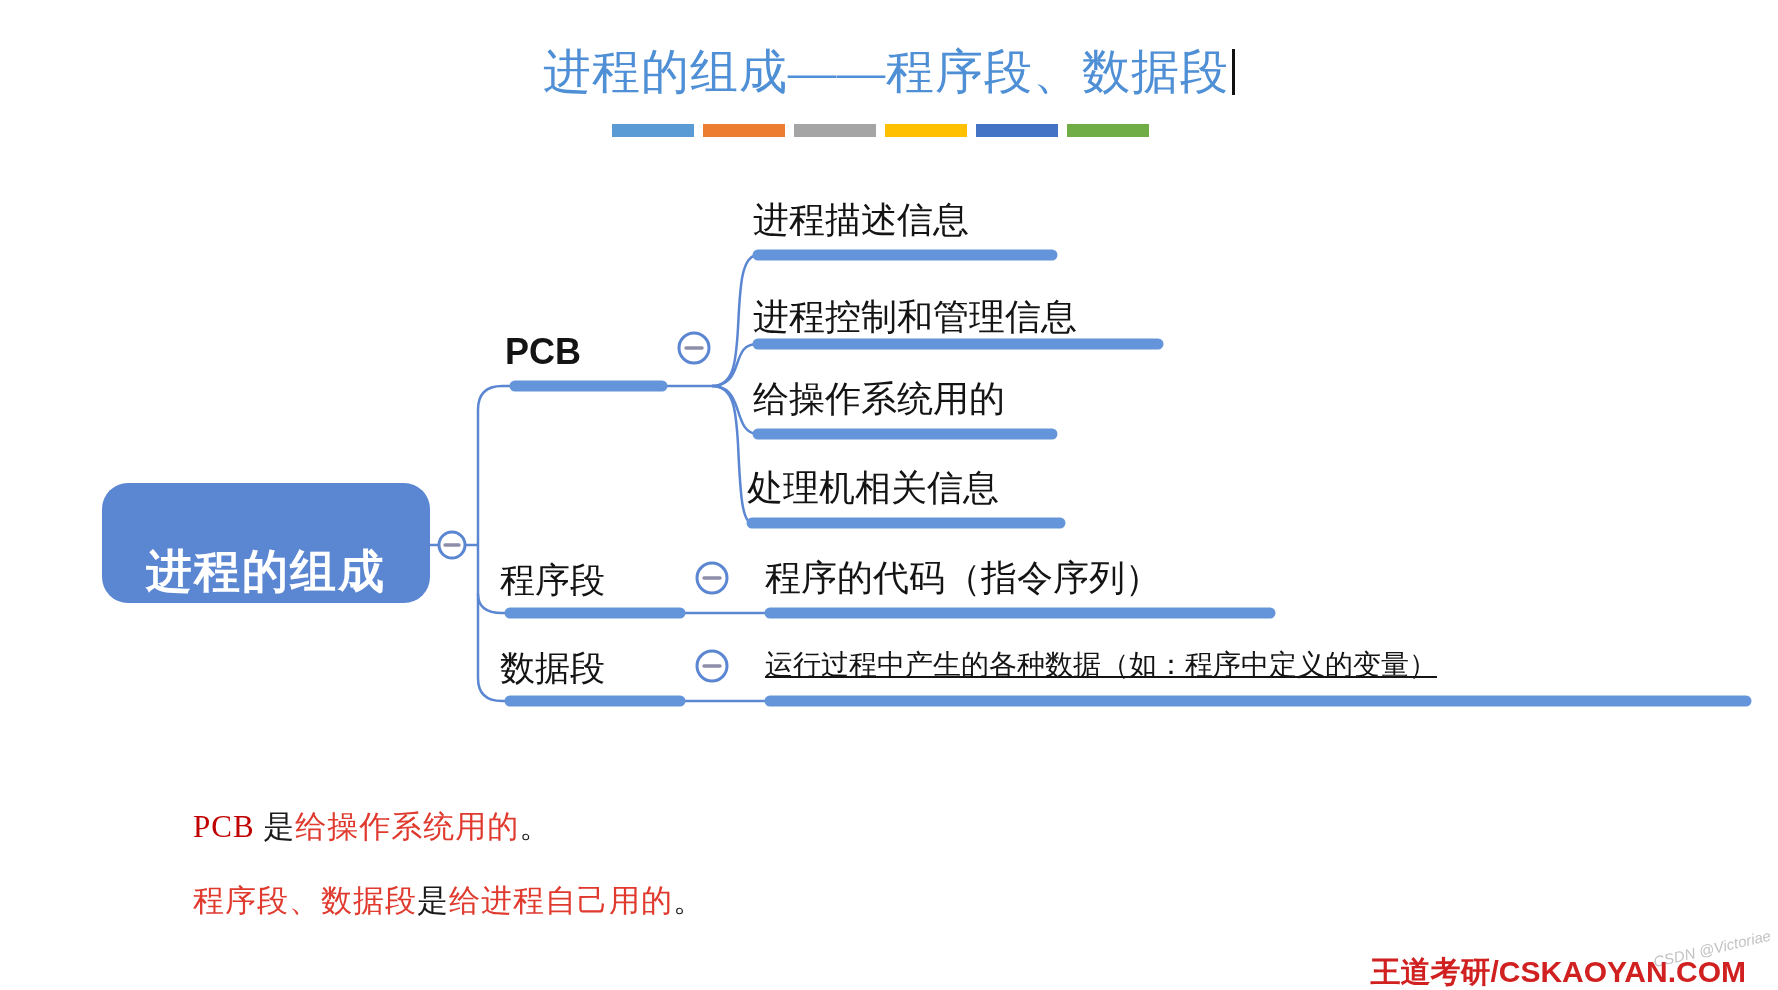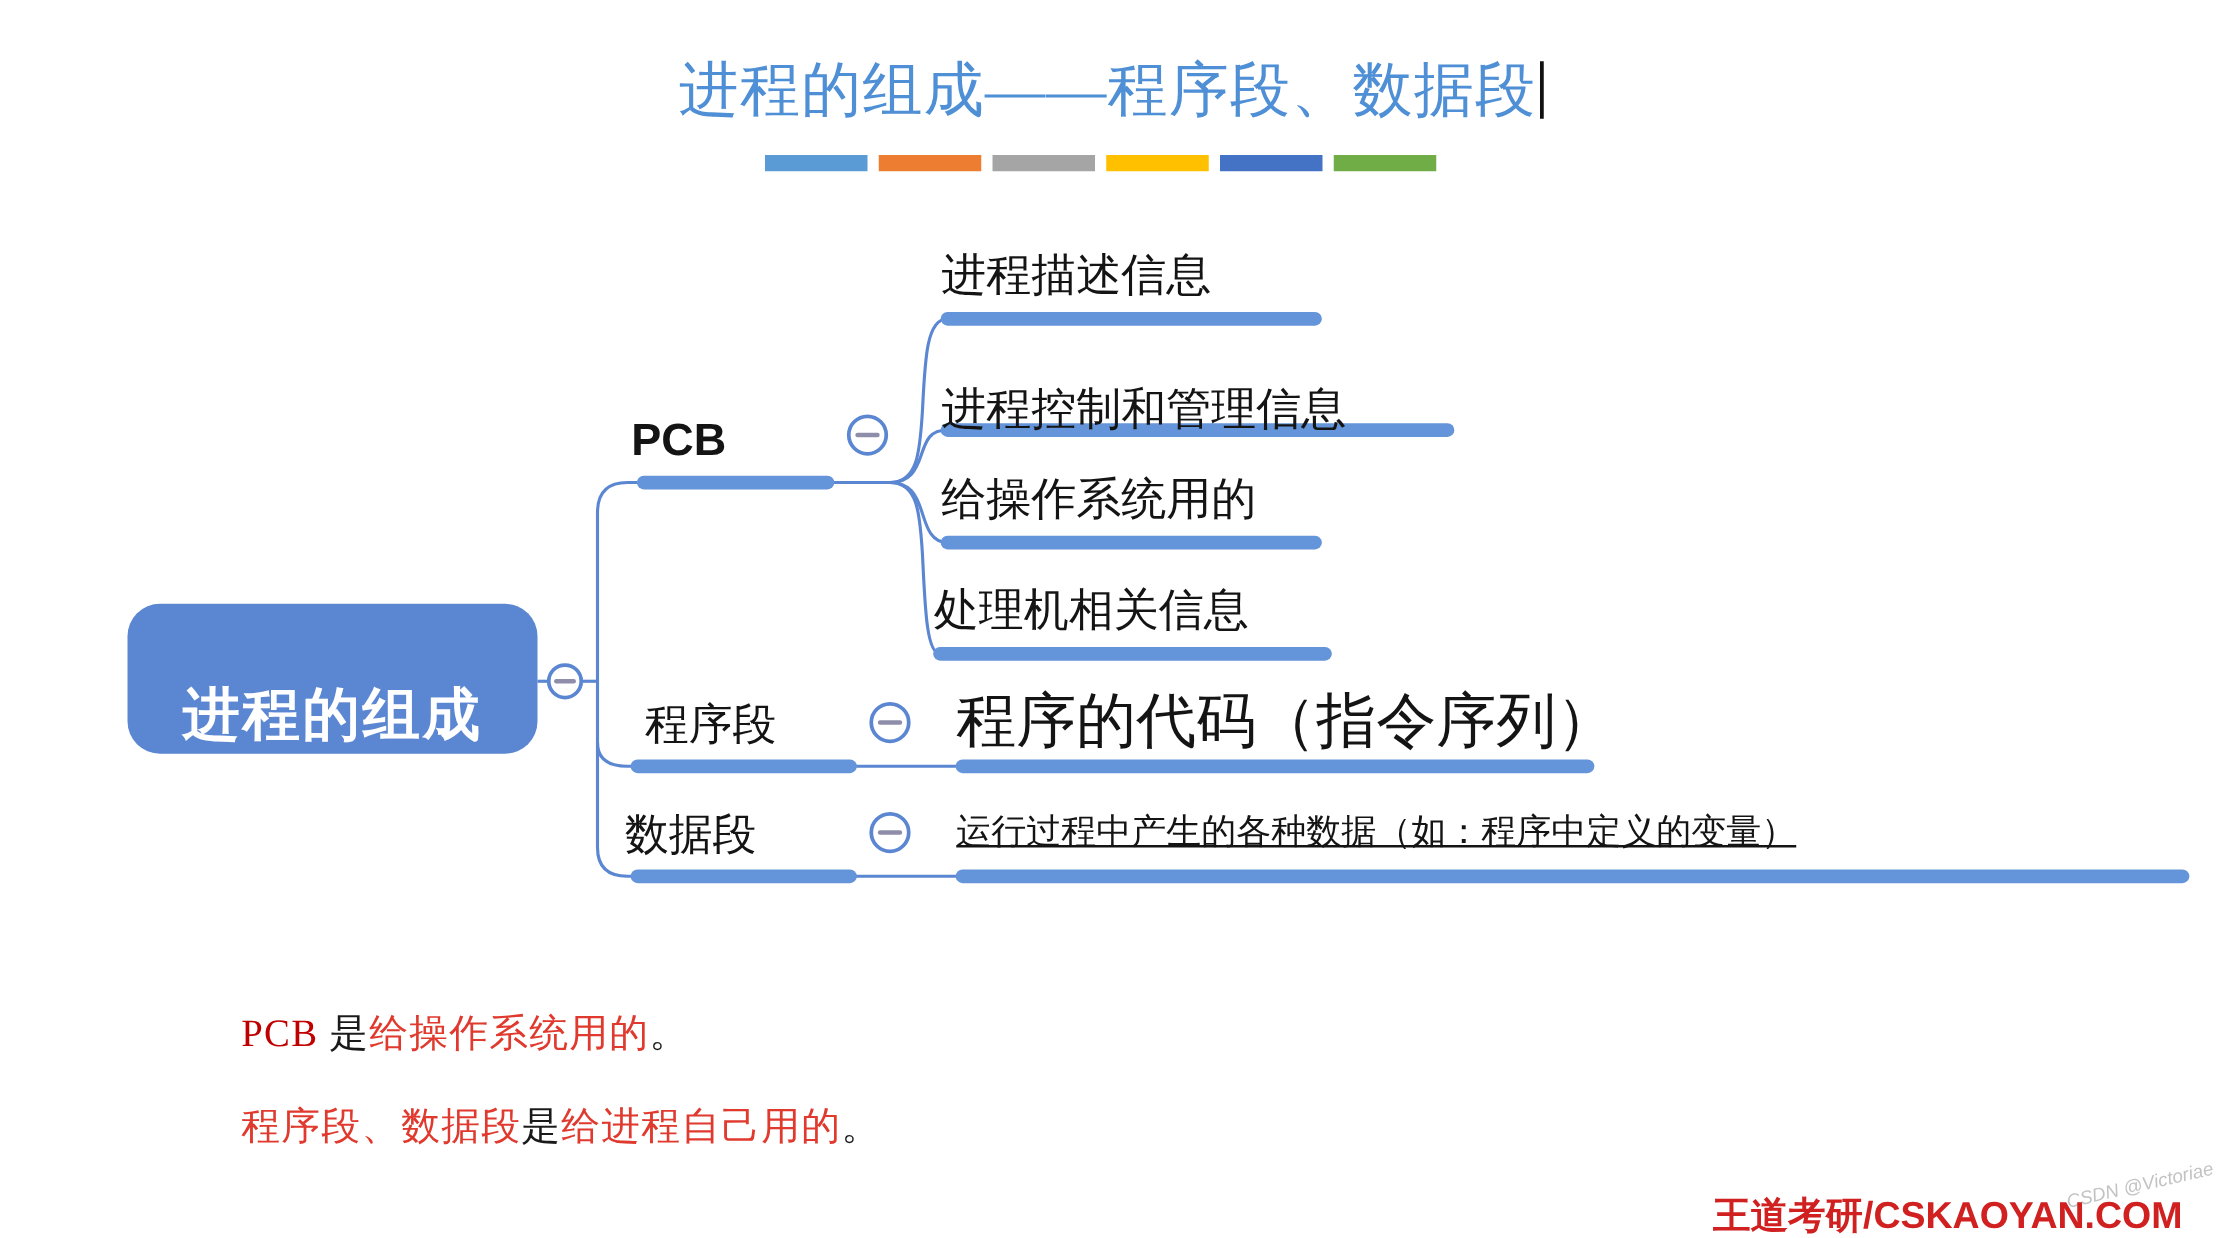--- a/index.html
+++ b/index.html
@@ -34,28 +34,28 @@
     display:flex;align-items:flex-end;justify-content:center;
   }
   .root-label{color:#fff;font-size:46px;font-weight:bold;letter-spacing:2px;}
   .lbl{
     position:absolute;color:#141414;text-align:left;white-space:nowrap;
     font-family:"Liberation Sans",sans-serif;
   }
   .lbl-pcb{left:505px;top:330px;width:162px;height:44px;line-height:44px;
            font-size:36px;font-weight:bold;}
   .lbl-branch{font-size:35px;font-weight:500;height:44px;line-height:44px;}
-  .lbl-prog{left:516px;top:558px;width:190px;}
+  .lbl-prog{left:500px;top:558px;width:190px;}
   .lbl-data{left:500px;top:646px;width:190px;}
   .lbl-child{font-size:36px;font-weight:400;height:44px;line-height:44px;}
   .lbl-c1{left:753px;top:198px;width:304px;}
-  .lbl-c2{left:753px;top:305px;width:410px;}
+  .lbl-c2{left:753px;top:295px;width:410px;}
   .lbl-c3{left:753px;top:377px;width:304px;}
   .lbl-c4{left:747px;top:466px;width:318px;}
-  .lbl-prog-child{left:765px;top:556px;width:510px;font-size:48px;}
+  .lbl-prog-child{left:765px;top:556px;width:510px;font-size:36px;}
   .lbl-data-child{left:765px;top:643px;width:986px;font-size:28px;text-decoration:underline;}
   
   .note{
     position:absolute;left:193px;white-space:nowrap;
     font-family:"Liberation Serif","DejaVu Serif",serif;
     font-size:31px;letter-spacing:1px;
   }
   .note1{top:806px;}
   .note2{top:880px;}
   .c-darkred{color:#c00000;}

